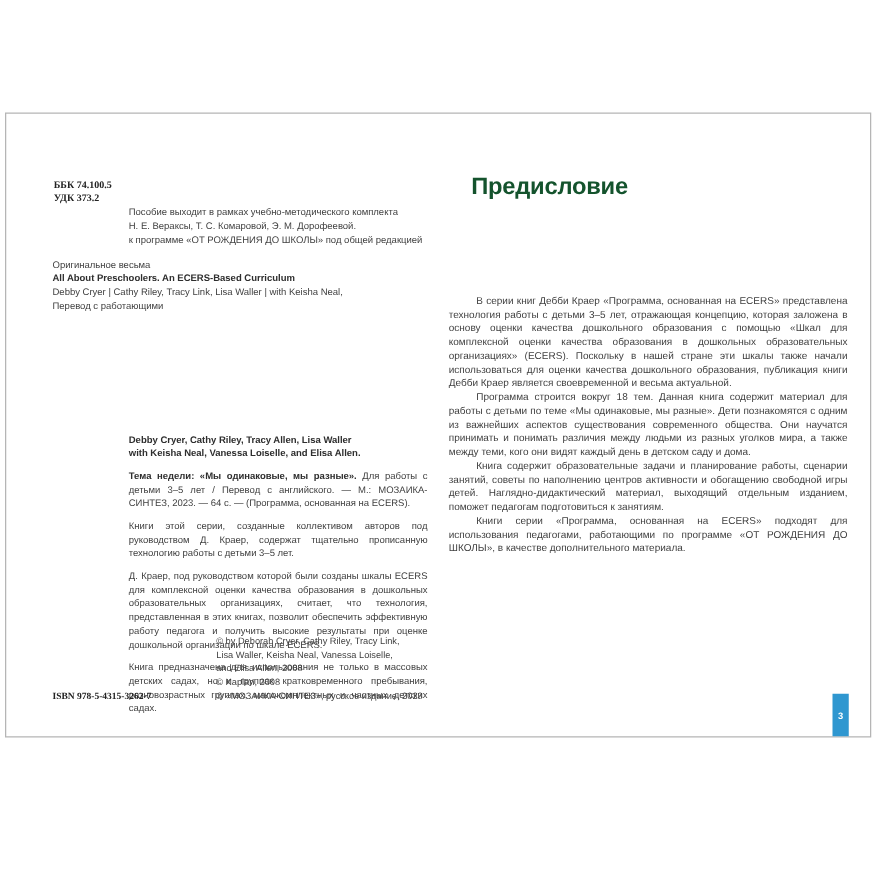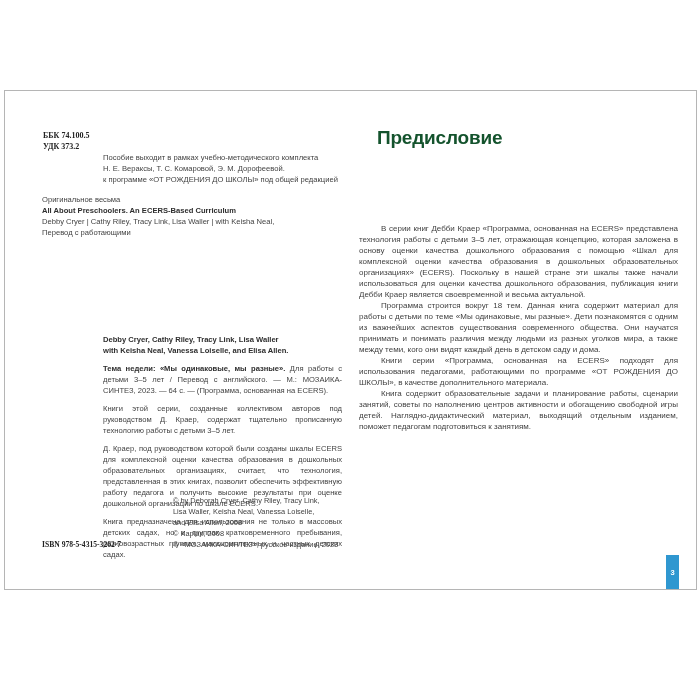--- a/index.html
+++ b/index.html
@@ -1,19 +1,19 @@
 <!DOCTYPE html>
 <html><head>
 <meta charset="utf-8">
 <style>
   html,body{margin:0;padding:0;width:700px;height:700px;background:#ffffff;
     font-family:"Liberation Sans",sans-serif;color:#3a3a3a;}
   .spread{position:absolute;left:4px;top:90px;width:691px;height:498px;
     background:#ffffff;border:1px solid #b5b5b5;}
-  .abs{position:absolute;}
+  .abs{position:absolute;margin-top:12px;}
   
   .bbk{left:38px;top:39px;font-family:"Liberation Serif",serif;font-weight:bold;
     font-size:8px;line-height:11px;color:#222;}
   .edition-note{left:98px;top:61px;font-size:7.6px;line-height:11px;color:#3f3f3f;}
   .orig-ed{left:37px;top:103px;font-size:7.6px;line-height:11px;color:#3f3f3f;}
   .orig-ed .b{font-weight:bold;color:#2e2e2e;}
   .annotation{left:98px;top:243px;width:239px;font-size:7.6px;line-height:11px;
     text-align:justify;color:#3f3f3f;}
   .annotation p{margin:0 0 7px 0;}
   .annotation .b{font-weight:bold;color:#2e2e2e;}
@@ -50,21 +50,21 @@
 
     <div class="abs orig-ed">
       <div>Оригинальное весьма</div>
       <div class="b">All About Preschoolers. An ECERS-Based Curriculum</div>
       <div>Debby Cryer | Cathy Riley, Tracy Link, Lisa Waller | with Keisha Neal,</div>
       <div>Перевод с работающими</div>
     </div>
 
     <div class="abs annotation">
       <div class="authors">
-        <div>Debby Cryer, Cathy Riley, Tracy Link, Lisa Waller</div>
+        <div>Debby Cryer, Cathy Riley, Tracy Allen, Lisa Waller</div>
         <div>with Keisha Neal, Vanessa Loiselle, and Elisa Allen.</div>
       </div>
       <p><span class="b">Тема недели: «Мы одинаковые, мы разные».</span><span> Для работы с детьми 3–5 лет / Перевод с английского. — М.: МОЗАИКА-СИНТЕЗ, 2023. — 64 с. — (Программа, основанная на ECERS).</span></p>
       <p>Книги этой серии, созданные коллективом авторов под руководством Д. Краер, содержат тщательно прописанную технологию работы с детьми 3–5 лет.</p>
       <p>Д. Краер, под руководством которой были созданы шкалы ECERS для комплексной оценки качества образования в дошкольных образовательных организациях, считает, что технология, представленная в этих книгах, позволит обеспечить эффективную работу педагога и получить высокие результаты при оценке дошкольной организации по шкале ECERS.</p>
       <p>Книга предназначена для использования не только в массовых детских садах, но и группах кратковременного пребывания, разновозрастных группах, малокомплектных и частных детских садах.</p>
     </div>
 
     <div class="abs copyright">
       <div>© by Deborah Cryer, Cathy Riley, Tracy Link,</div>
@@ -76,22 +76,22 @@
 
     <div class="abs isbn">ISBN 978-5-4315-3262-7</div>
   </div>
 
   <div>
     <div class="abs heading" style="color: #14532d;">Предисловие</div>
 
     <div class="abs preface-body">
       <p>В серии книг Дебби Краер «Программа, основанная на ECERS» представлена технология работы с детьми 3–5 лет, отражающая концепцию, которая заложена в основу оценки качества дошкольного образования с помощью «Шкал для комплексной оценки качества образования в дошкольных образовательных организациях» (ECERS). Поскольку в нашей стране эти шкалы также начали использоваться для оценки качества дошкольного образования, публикация книги Дебби Краер является своевременной и весьма актуальной.</p>
       <p>Программа строится вокруг 18 тем. Данная книга содержит материал для работы с детьми по теме «Мы одинаковые, мы разные». Дети познакомятся с одним из важнейших аспектов существования современного общества. Они научатся принимать и понимать различия между людьми из разных уголков мира, а также между теми, кого они видят каждый день в детском саду и дома.</p>
+      <p>Книга содержит образовательные задачи и планирование работы, сценарии занятий, советы по наполнению центров активности и обогащению свободной игры детей. Наглядно-дидактический материал, выходящий отдельным изданием, поможет педагогам подготовиться к занятиям.</p>
       <p>Книги серии «Программа, основанная на ECERS» подходят для использования педагогами, работающими по программе «ОТ РОЖДЕНИЯ ДО ШКОЛЫ», в качестве дополнительного материала.</p>
-      <p>Книга содержит образовательные задачи и планирование работы, сценарии занятий, советы по наполнению центров активности и обогащению свободной игры детей. Наглядно-дидактический материал, выходящий отдельным изданием, поможет педагогам подготовиться к занятиям.</p>
     </div>
 
     <div class="abs page-tab" style="background: rgb(47, 151, 208);">
       <span>3</span>
     </div>
   </div>
 
 </div>
 
 </body></html>

